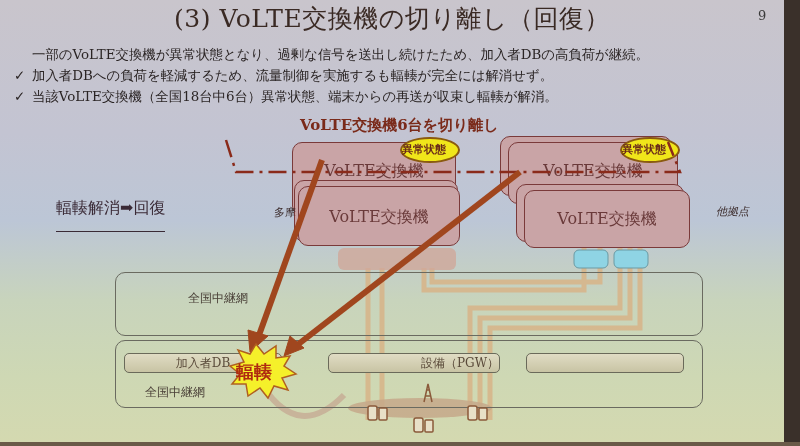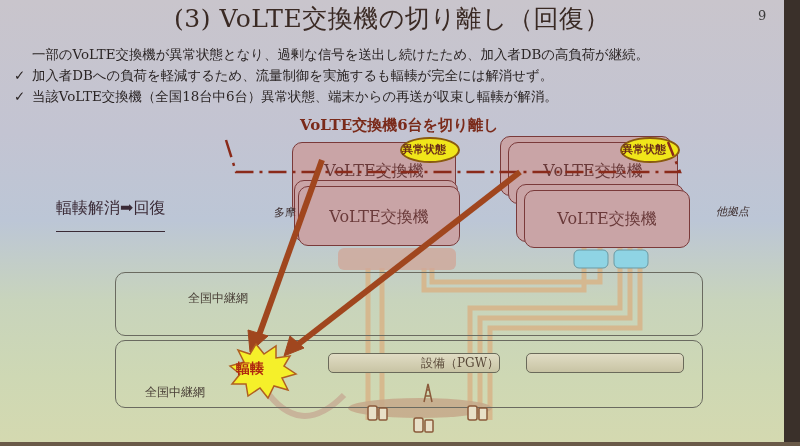--- a/index.html
+++ b/index.html
@@ -89,20 +89,21 @@
 
   <div class="label" style="left:256px;top:205px;">多摩</div>
   <div class="label" style="left:698px;top:204px;font-size:11px;font-style:italic;">他拠点</div>
 
   <div class="net" style="left:115px;top:272px;width:586px;height:62px;"></div>
   <div class="netlabel" style="left:140px;top:290px;margin-left:48px;">全国中継網</div>
 
   <div class="net" style="left:115px;top:340px;width:586px;height:66px;"></div>
   <div class="netlabel" style="left:145px;top:384px;">全国中継網</div>
 
+  <div class="pill" style="left:124px;top:353px;width:156px;height:18px;line-height:18px;">加入者DB</div>
   <div class="pill" style="left:328px;top:353px;width:170px;height:18px;line-height:18px;text-align:right;">設備（PGW）</div>
   <div class="pill" style="left:526px;top:353px;width:156px;height:18px;line-height:18px;"></div>
 
   <svg width="784" height="442">
 
     <path d="M226 140 L236 172 L680 172 L668 142" fill="none" stroke="#8a2a1a" stroke-width="2.5" stroke-dasharray="18,6,3,6"></path>
 
     <g stroke="#a0461e" stroke-width="6" fill="#a0461e">
       <line x1="322" y1="160" x2="258" y2="338"></line>
       <polygon points="250,352 248,330 268,336" stroke-width="1"></polygon>
@@ -118,17 +119,17 @@
 
     <g stroke="#8a5a3a" stroke-width="1.5" fill="#e8e0c8">
       <rect x="368" y="406" width="9" height="14" rx="2"></rect>
         <rect x="379" y="408" width="8" height="12" rx="1"></rect>
       <rect x="414" y="418" width="9" height="14" rx="2"></rect>
         <rect x="425" y="420" width="8" height="12" rx="1"></rect>
       <rect x="468" y="406" width="9" height="14" rx="2"></rect>
         <rect x="479" y="408" width="8" height="12" rx="1"></rect>
     </g>
   </svg>
-  <div style="position:absolute;left:236px;top:360px;font-size:14px;font-weight:bold;color:#b02a10;">輻輳</div>
+  <div style="position:absolute;left:236px;top:360px;font-size:18px;font-weight:bold;color:#b02a10;">輻輳</div>
 
 </div>
 <div class="rightedge"></div>
 <div class="bottomedge"></div>
 
 </body></html>

